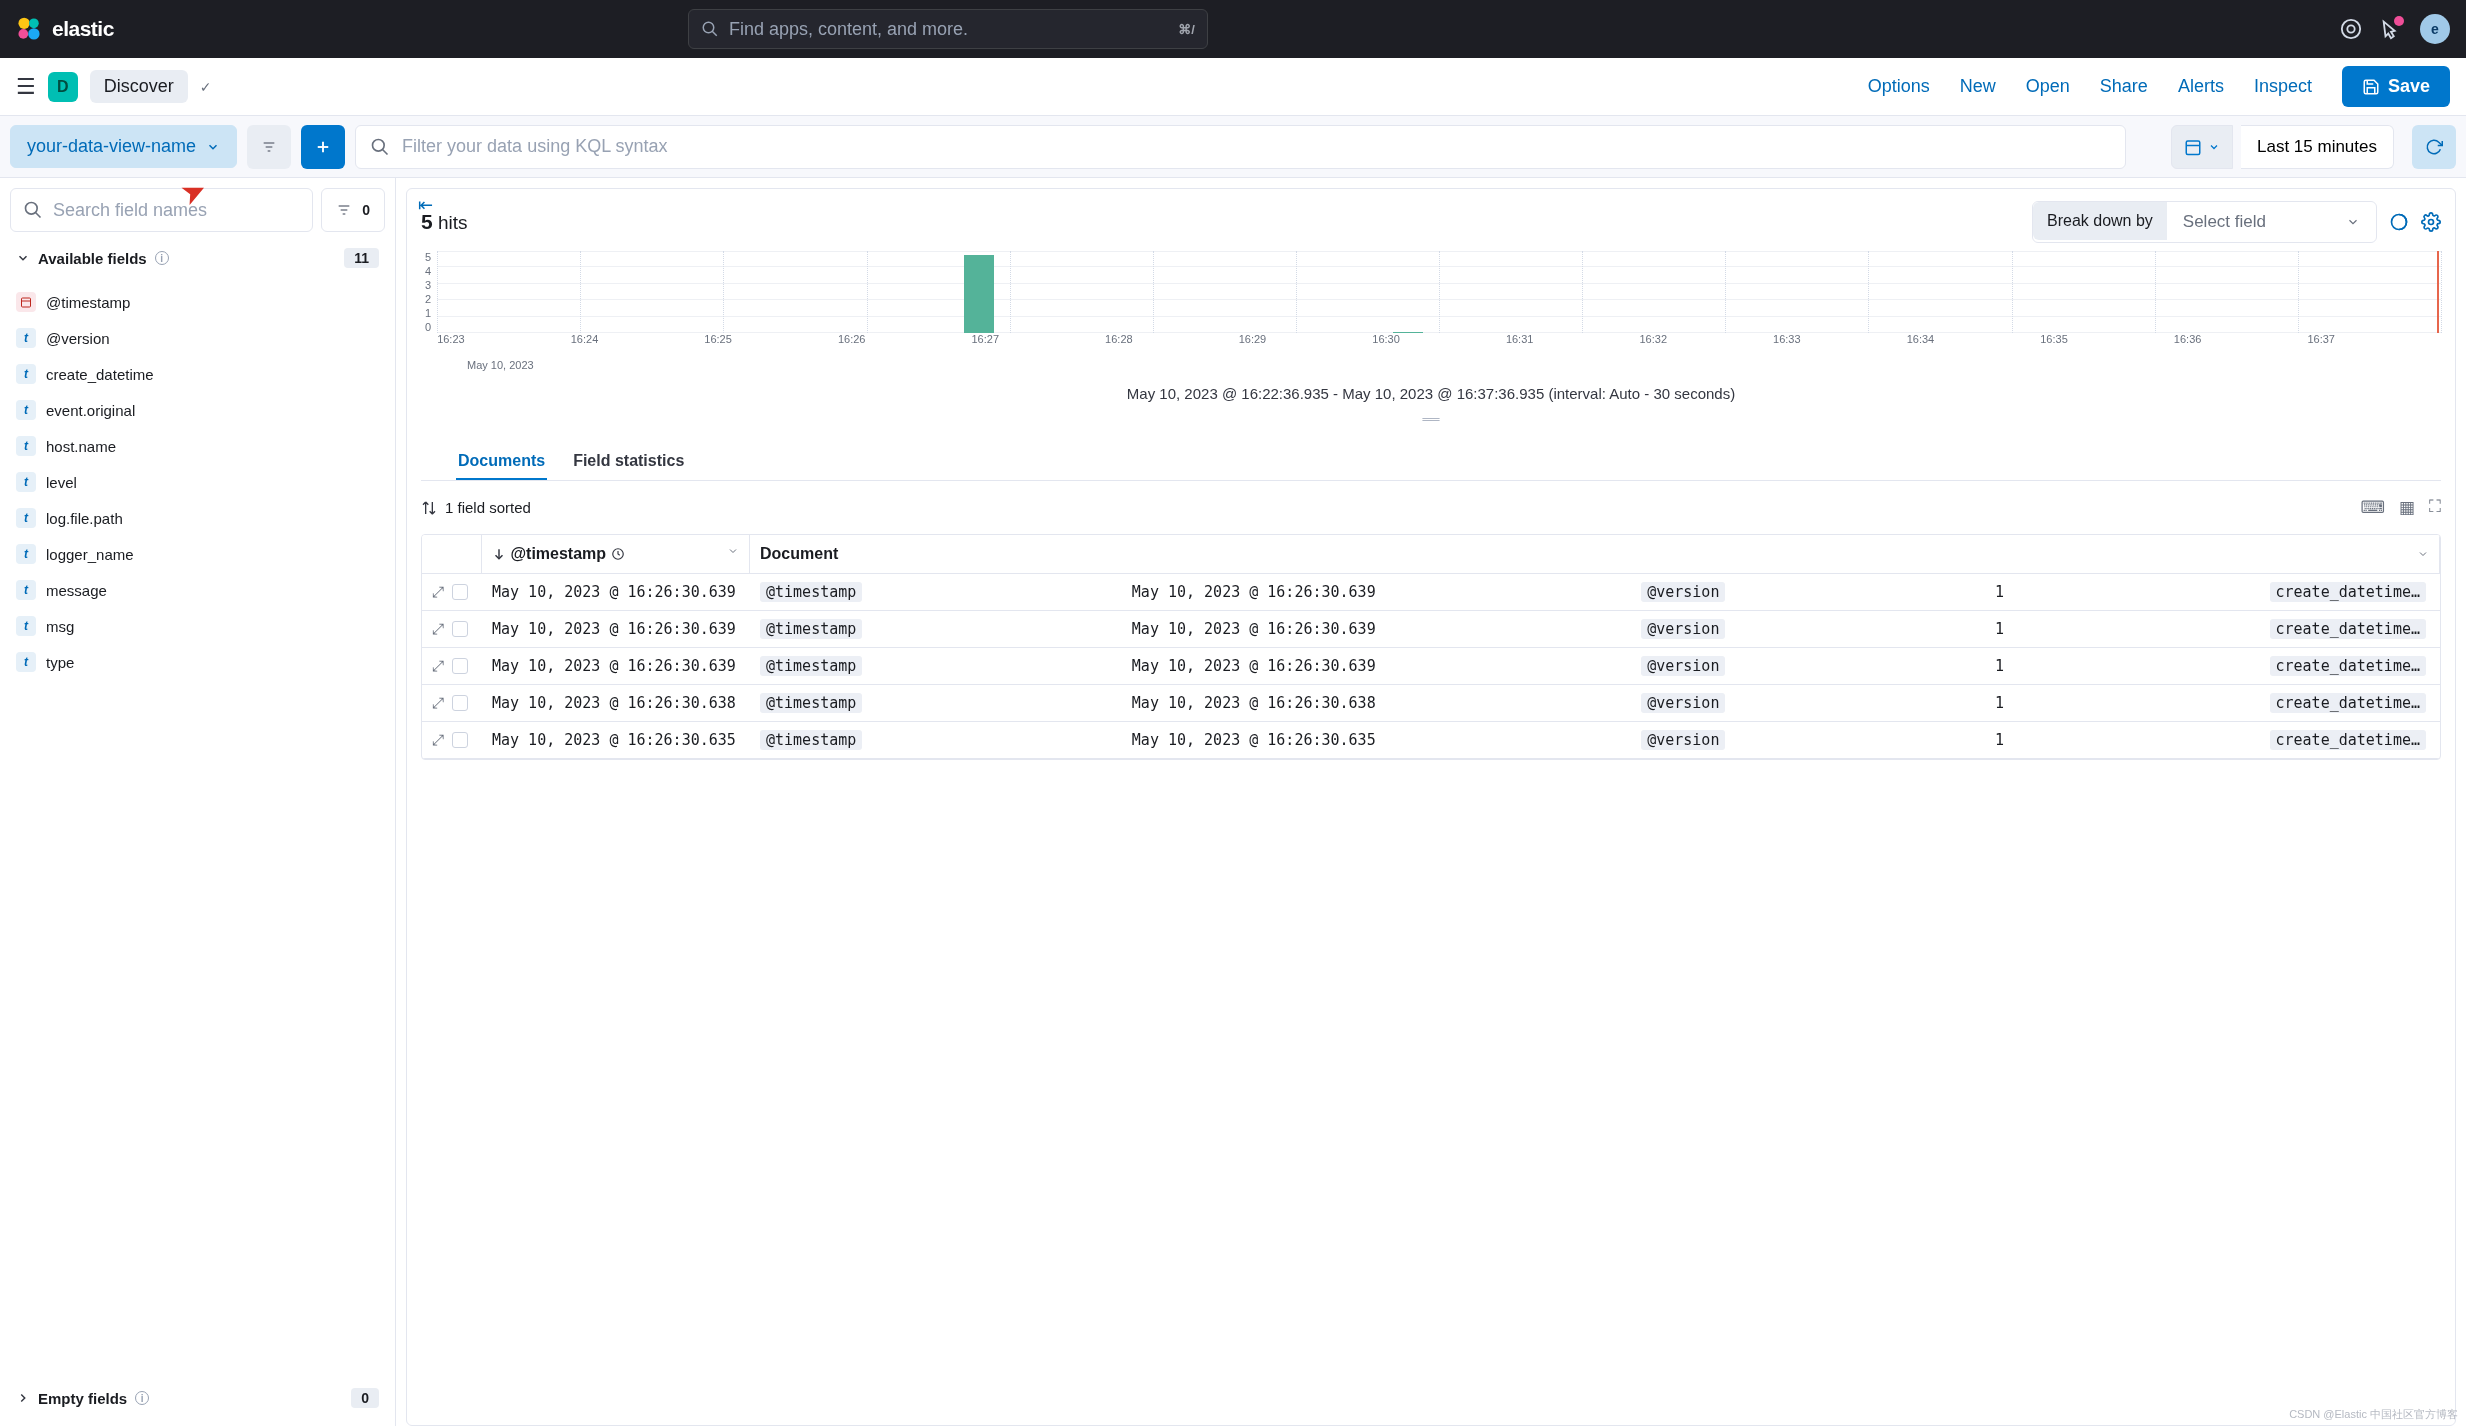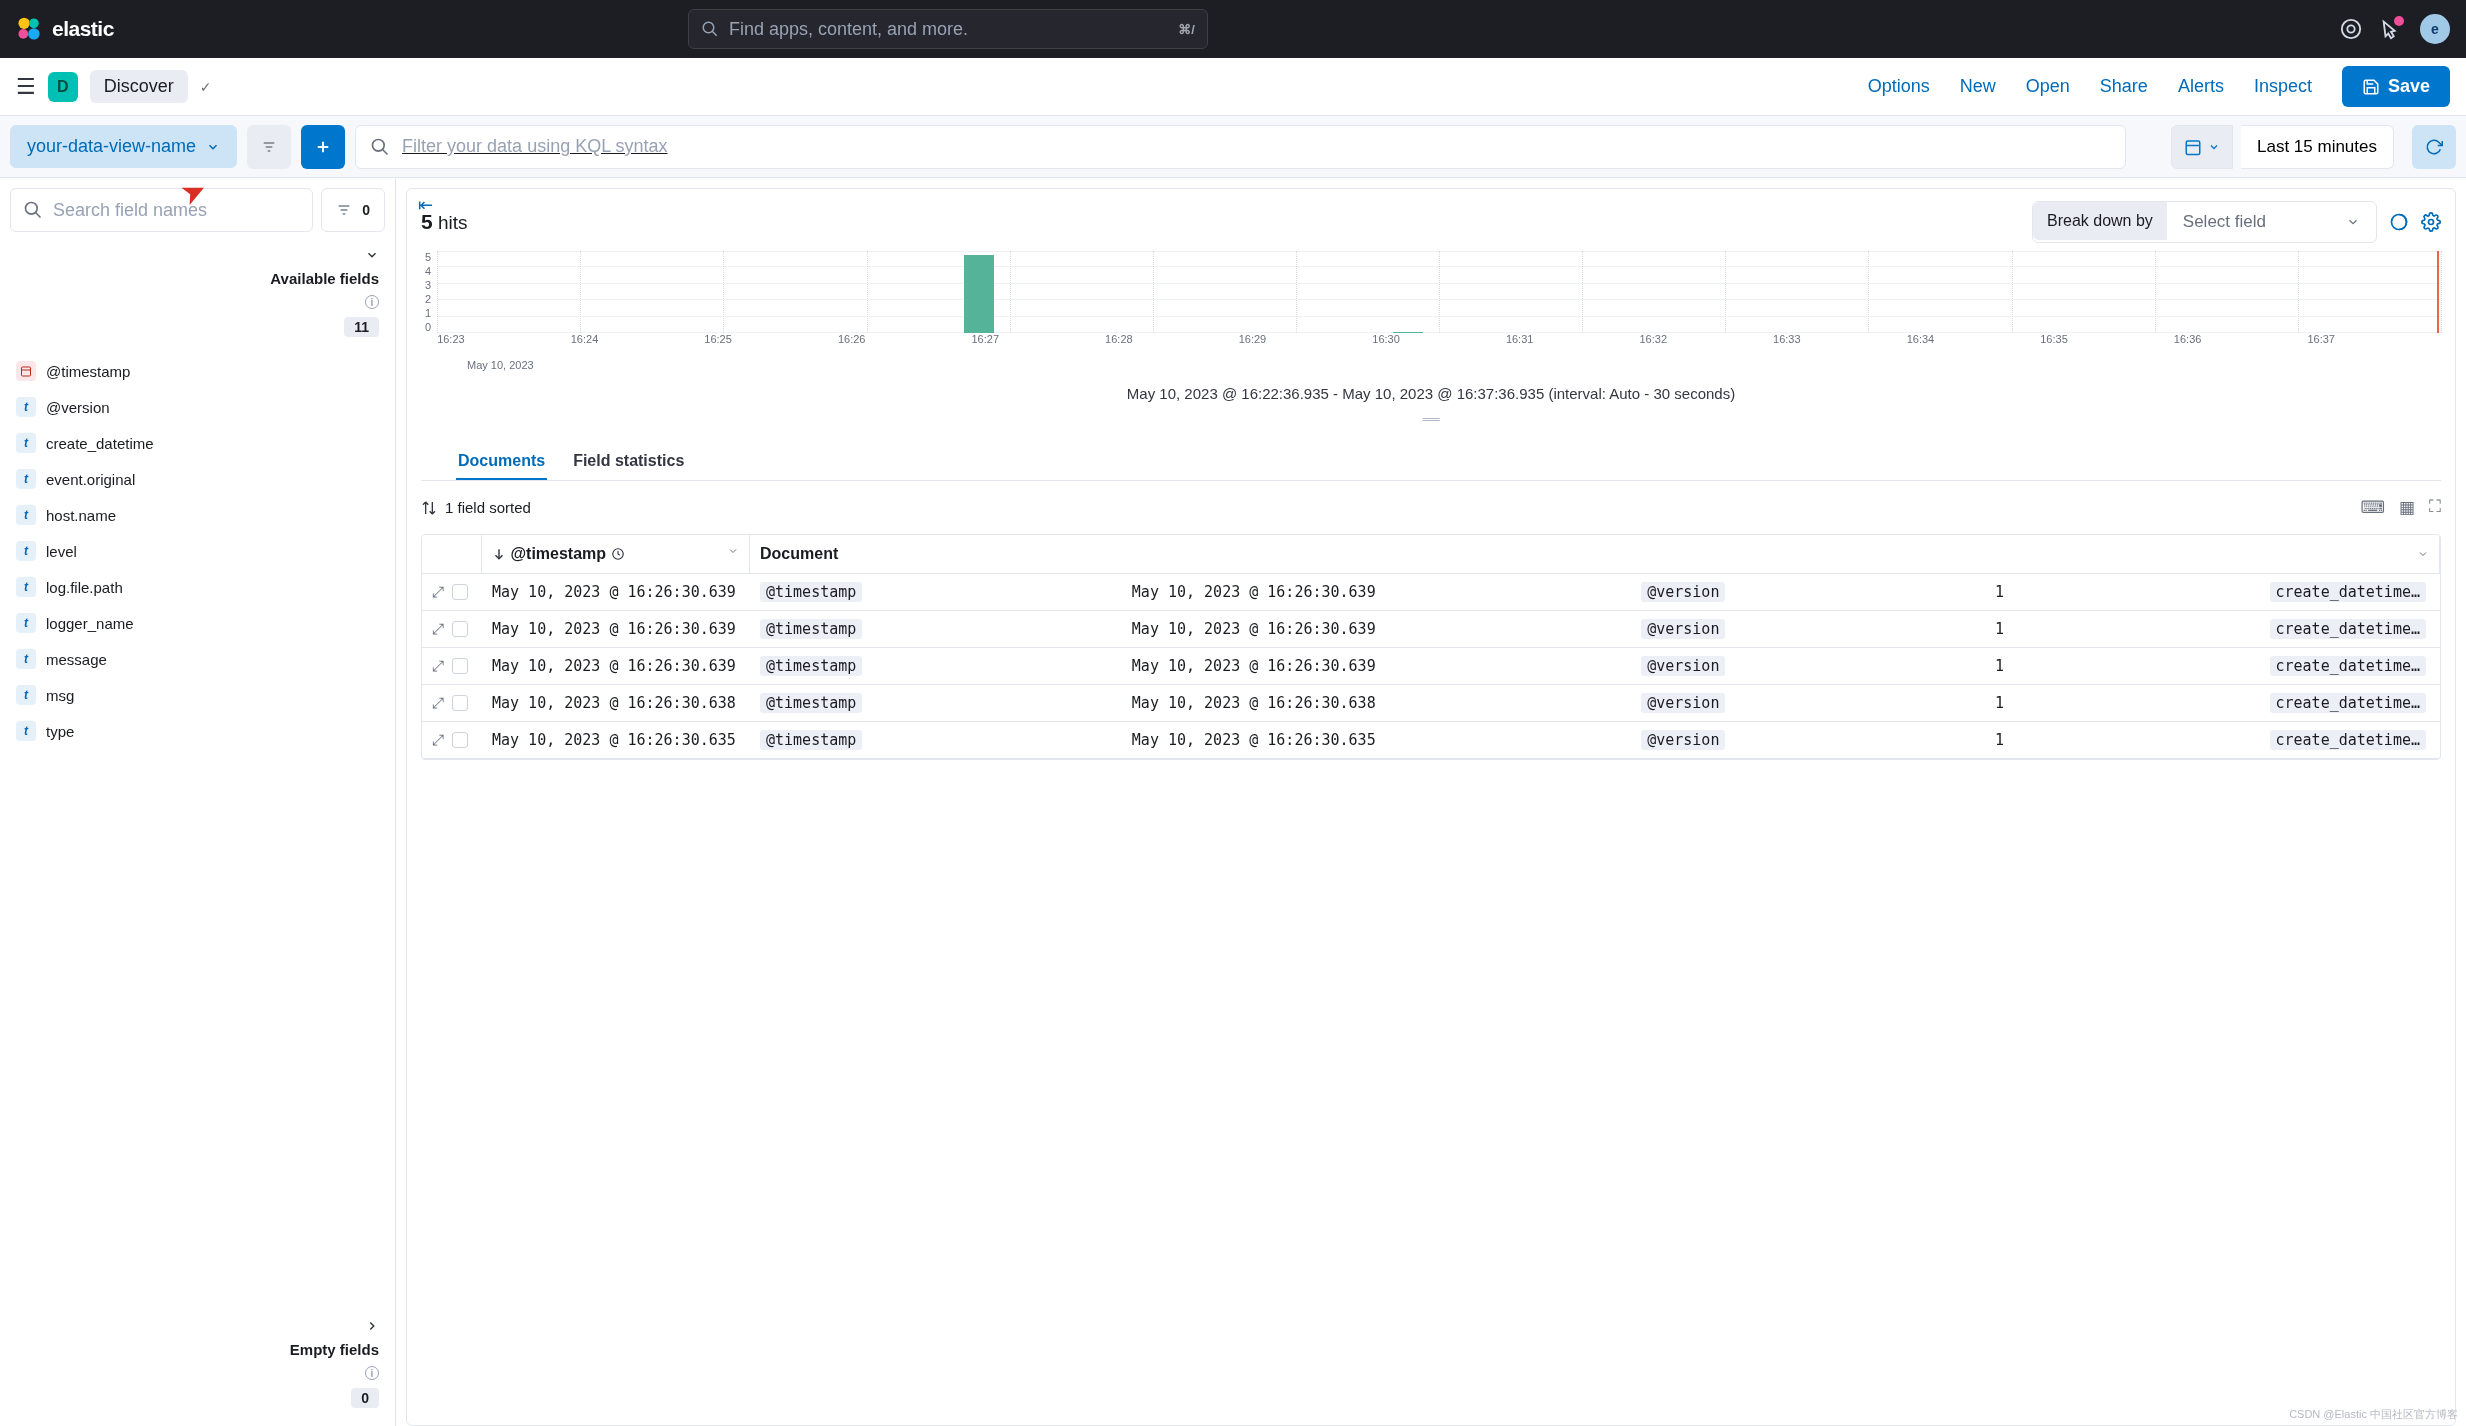--- a/index.html
+++ b/index.html
@@ -23,35 +23,35 @@
 .check { color: #69707d; }
 .toolbar-links { display: flex; gap: 30px; margin-left: auto; align-items: center; }
 .toolbar-links a { color: #006bb8; text-decoration: none; font-size: 18px; font-weight: 500; }
 .save-btn { background: #0077cc; color: #fff; border: none; border-radius: 6px; padding: 10px 20px; font-size: 18px; font-weight: 600; display: flex; align-items: center; gap: 8px; }
 
 .querybar { height: 62px; background: #f7f8fc; border-bottom: 1px solid #e3e6ef; display: flex; align-items: center; padding: 0 10px; gap: 10px; }
 .dv-btn { background: #cce4f5; border: 1px solid #cce4f5; border-radius: 6px; padding: 10px 16px; display: flex; align-items: center; gap: 10px; color: #006bb8; font-size: 18px; font-weight: 500; position: relative; }
 .sq-btn { width: 44px; height: 44px; border-radius: 6px; display: flex; align-items: center; justify-content: center; border: 1px solid transparent; }
 .sq-grey { background: #e9edf3; color: #69707d; }
 .sq-blue { background: #0077cc; color: #fff; }
-.kql { flex: 1; background: #fff; border: 1px solid #e3e6ef; border-radius: 6px; height: 44px; display: flex; align-items: center; padding: 0 14px; gap: 12px; text-decoration: underline; }
+.kql { flex: 1; background: #fff; border: 1px solid #e3e6ef; border-radius: 6px; height: 44px; display: flex; align-items: center; padding: 0 14px; gap: 12px; }
 .kql .ph { color: #98a2b3; font-size: 18px; }
 .time-group { display: flex; align-items: center; gap: 8px; margin-left: 35px; }
 .time-icon { background: #e9edf3; border: 1px solid #e3e6ef; border-radius: 6px 0 0 6px; height: 44px; padding: 0 12px; display: flex; align-items: center; gap: 6px; color: #0077cc; }
 .time-range { background: #fff; border: 1px solid #e3e6ef; border-left: none; border-radius: 0 6px 6px 0; height: 44px; padding: 0 16px; font-size: 17px; display: flex; align-items: center; }
 .refresh { background: #cce4f5; color: #006bb8; margin-left: 8px; }
 
 .main { display: flex; height: calc(100vh - 178px); }
 .sidebar { width: 396px; padding: 10px; display: flex; flex-direction: column; gap: 8px; border-right: 1px solid #e3e6ef; position: relative; }
 .collapse-toggle { position: absolute; top: 16px; right: -38px; color: #006bb8; font-size: 18px; }
 .field-search { display: flex; gap: 0; }
 .field-search-in { flex: 1; border: 1px solid #e3e6ef; border-radius: 6px; height: 44px; display: flex; align-items: center; padding: 0 12px; gap: 10px; }
 .field-search-in .ph { color: #98a2b3; font-size: 18px; }
 .field-filter { border: 1px solid #e3e6ef; border-radius: 6px; height: 44px; display: flex; align-items: center; padding: 0 14px; gap: 10px; margin-left: 8px; }
-.section-hdr { display: flex; align-items: flex-end; gap: 8px; padding: 8px 6px; font-weight: 600; font-size: 15px; flex-direction: column; }
+.section-hdr { display: flex; align-items: center; gap: 8px; padding: 8px 6px; font-weight: 600; font-size: 15px; }
 .section-hdr .count { margin-left: auto; background: #e9edf3; border-radius: 4px; padding: 2px 10px; font-size: 14px; font-weight: 600; }
 .info-i { width: 14px; height: 14px; border: 1px solid #98a2b3; border-radius: 50%; font-size: 10px; display: inline-flex; align-items: center; justify-content: center; color: #98a2b3; }
 .field-list { list-style: none; overflow-y: auto; flex: 1; }
 .field-item { display: flex; align-items: center; gap: 10px; padding: 8px 6px; font-size: 15px; }
 .type-badge { width: 20px; height: 20px; border-radius: 4px; display: flex; align-items: center; justify-content: center; font-size: 12px; font-weight: 600; font-style: italic; }
 .tb-date { background: #fae7ea; color: #bd271e; }
 .tb-text { background: #e6f0f8; color: #006bb8; }
 .add-field { background: #e6f1fa; border: none; border-radius: 6px; padding: 12px; color: #006bb8; font-size: 17px; font-weight: 500; display: flex; align-items: center; justify-content: center; gap: 10px; }
 
 .content { flex: 1; padding: 10px 10px 0 10px; overflow: hidden; display: flex; flex-direction: column; }

